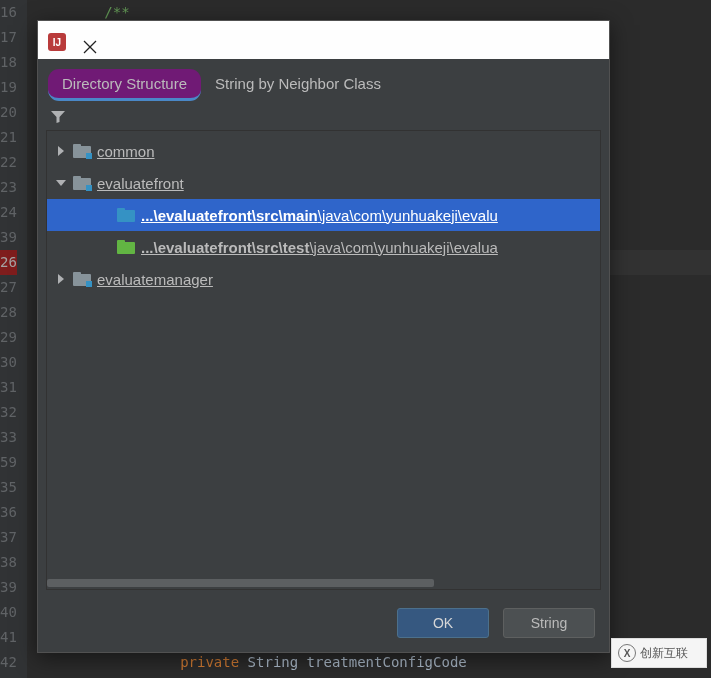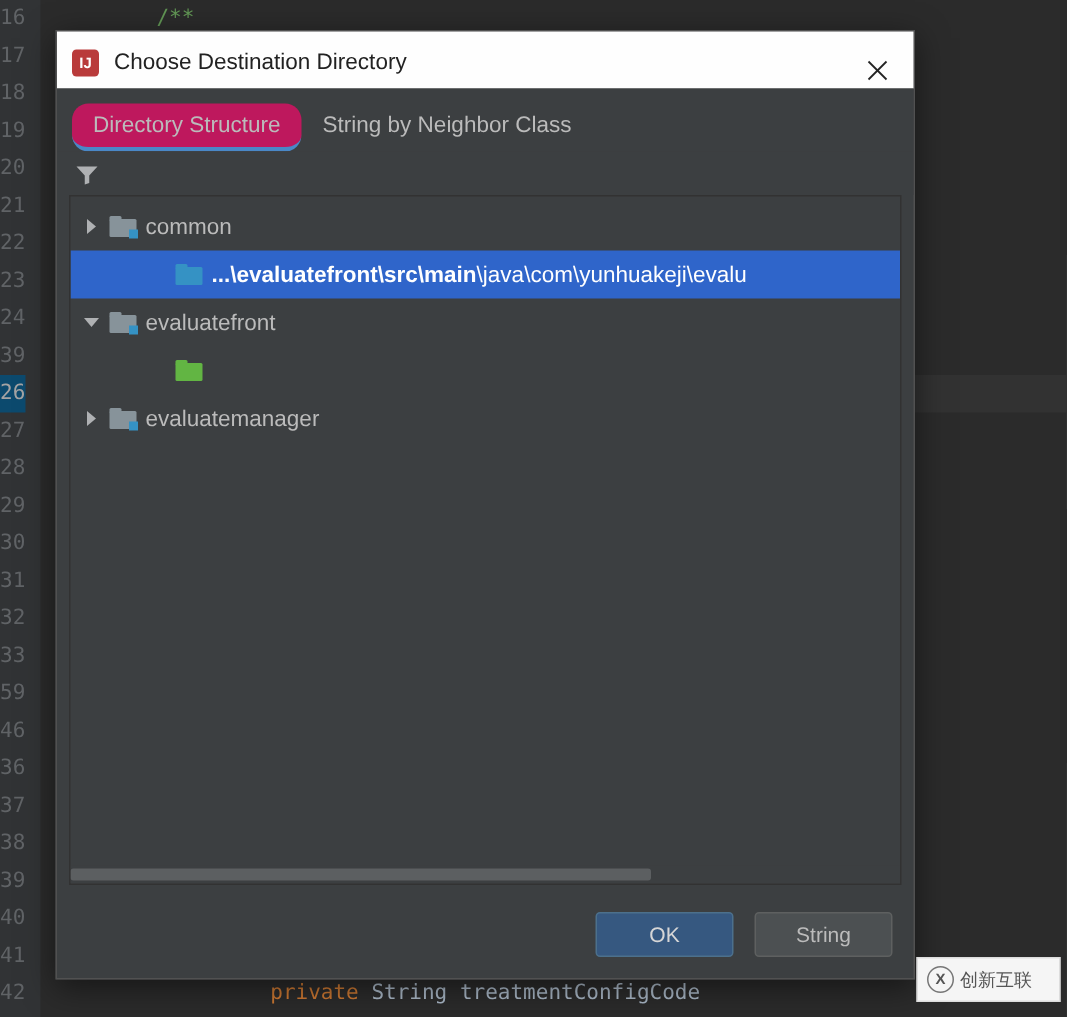--- a/index.html
+++ b/index.html
@@ -24,21 +24,21 @@
     width: 38px;
     background: #313335;
     padding-top: 0;
     text-align: right;
     padding-right: 10px;
     color: #606366;
     font-family: "Consolas", monospace;
     font-size: 14px;
     line-height: 25px;
   }
-  .gutter .hl { background: #0c4a6e; color: #a4a3a3; }
+  .gutter .hl { background: #7f1d1d; color: #a4a3a3; }
   .code-area {
     flex: 1;
     font-family: "Consolas", monospace;
     font-size: 14px;
     line-height: 25px;
     color: #a9b7c6;
     padding-left: 10px;
     white-space: pre;
   }
   .code-area .comment { color: #629755; }
@@ -91,21 +91,21 @@
     gap: 0;
   }
   .tab {
     padding: 6px 14px;
     font-size: 15px;
     color: #bbbbbb;
     border-bottom: 3px solid transparent;
     cursor: pointer;
   }
   .tab.active {
-    background: #be185d;
+    background: #701a75;
     border-bottom: 3px solid #4a88c7;
     color: #bbbbbb;
     border-radius: 11px;
   }
   .toolbar-row {
     padding: 6px 10px 2px 10px;
     background: #3c3f41;
   }
   .filter-icon {
     width: 20px; height: 20px;
@@ -174,20 +174,21 @@
     width: 6px; height: 6px;
     background: #3592c4;
     z-index: 2;
   }
   .folder.blue { --fc: #3592c4; }
   .folder.green { --fc: #62b543; }
   .tree-row .label {
     color: #bbbbbb;
     overflow: hidden;
     text-overflow: clip;
+    text-decoration: underline;
   }
   .tree-row .bold { font-weight: 600; }
   .tree-row.selected {
     background: #2f65ca;
   }
   .tree-row.selected .label { color: #ffffff; }
   .indent { display: inline-block; flex-shrink: 0; }
   .hscroll {
     position: absolute;
     left: 0; right: 0; bottom: 0;
@@ -264,36 +265,35 @@
       <div>39</div>
       <div class="hl">26</div>
       <div>27</div>
       <div>28</div>
       <div>29</div>
       <div>30</div>
       <div>31</div>
       <div>32</div>
       <div>33</div>
       <div>59</div>
-      <div>46</div>
+      <div>35</div>
       <div>36</div>
       <div>37</div>
       <div>38</div>
       <div>39</div>
       <div>40</div>
       <div>41</div>
       <div>42</div>
     </div>
   <div class="code-area" id="codearea"><div>        <span class="comment">/**</span></div><div> </div><div> </div><div> </div><div> </div><div> </div><div> </div><div> </div><div> </div><div> </div><span class="code-line26" style="display:block">                                                                                seEntity</span><div> </div><div>                                                                                </div><div> </div><div> </div><div> </div><div> </div><div> </div><div> </div><div> </div><div> </div><div> </div><div> </div><div> </div><div> </div><div> </div><div>                 <span class="kw">private</span> String treatmentConfigCode</div></div>
 </div>
 
 <div class="dialog">
   <div class="titlebar">
     <div class="appicon">IJ</div>
-    <div class="title">Choose Destination Directory</div>
     <div class="close">
       <svg width="14" height="14" viewBox="0 0 14 14">
         <line x1="1" y1="1" x2="13" y2="13"></line>
           <line x1="13" y1="1" x2="1" y2="13"></line>
       </svg>
     </div>
   </div>
 
   <div class="tabs" id="tabs">
       <div class="tab active">Directory Structure</div>
@@ -315,42 +315,43 @@
           <span class="twisty">
             <svg width="10" height="10" viewBox="0 0 10 10">
               <path d="M2 0 L8 5 L2 10 Z"></path>
             </svg>
           </span>
           <span class="folder">
             <span class="dot"></span>
           </span>
           <span class="label">common</span>
         </div>
-        <div class="tree-row selected">
-          <span class="indent" style="width: 44px;"></span>
-          <span class="twisty"></span>
-          <span class="folder blue"></span>
-          <span class="label"><span class="bold">...\evaluatefront\src\main</span>\java\com\yunhuakeji\evalu</span>
-        </div>
         <div class="tree-row">
           <span class="indent" style="width: 0px;"></span>
           <span class="twisty">
             <svg width="10" height="10" viewBox="0 0 10 10">
               <path d="M0 2 L10 2 L5 8 Z"></path>
             </svg>
           </span>
           <span class="folder">
             <span class="dot"></span>
           </span>
           <span class="label">evaluatefront</span>
         </div>
+        <div class="tree-row selected">
+          <span class="indent" style="width: 44px;"></span>
+          <span class="twisty"></span>
+          <span class="folder blue"></span>
+          <span class="label"><span class="bold">...\evaluatefront\src\main</span>\java\com\yunhuakeji\evalu</span>
+        </div>
         <div class="tree-row">
           <span class="indent" style="width: 44px;"></span>
           <span class="twisty"></span>
           <span class="folder green"></span>
+          <span class="label"><span class="bold">...\evaluatefront\src\test</span>\java\com\yunhuakeji\evalua</span>
         </div>
         <div class="tree-row">
           <span class="indent" style="width: 0px;"></span>
           <span class="twisty">
             <svg width="10" height="10" viewBox="0 0 10 10">
               <path d="M2 0 L8 5 L2 10 Z"></path>
             </svg>
           </span>
           <span class="folder">
             <span class="dot"></span>

